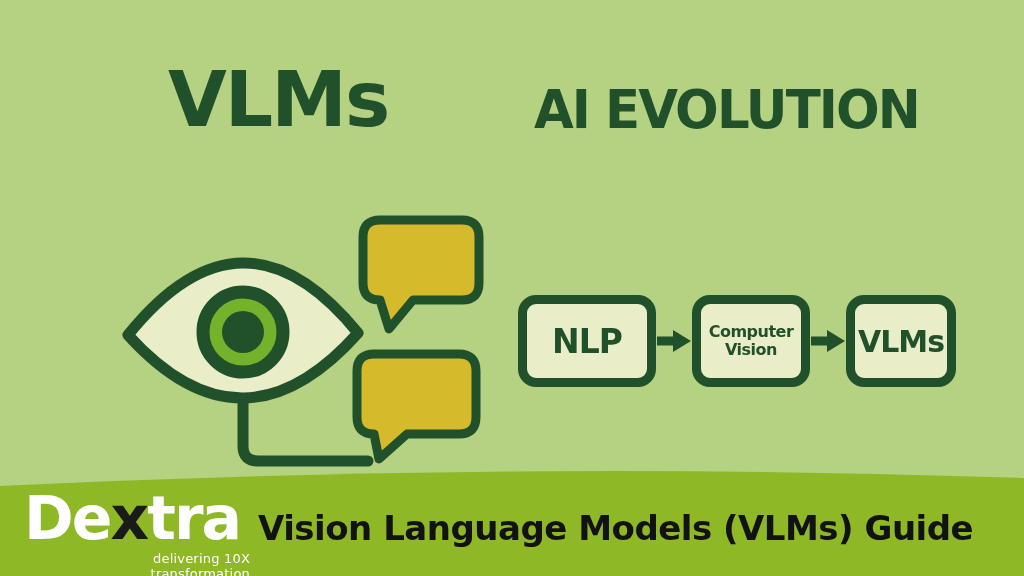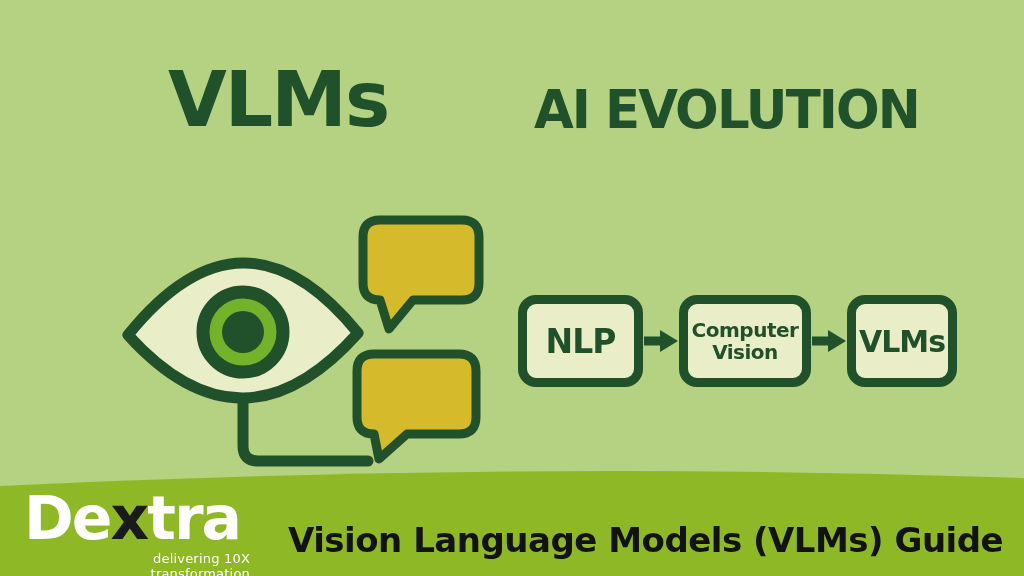--- a/index.html
+++ b/index.html
@@ -32,41 +32,41 @@
     display:flex;align-items:center;
   }
   .flow-box{
     background:var(--cream);
     border:9px solid var(--dark);
     border-radius:18px;
     height:92px;
     display:flex;align-items:center;justify-content:center;
     color:var(--dark);font-weight:800;text-align:center;
   }
-  .flow-box.nlp{width:125px;font-size:33px;letter-spacing:-1px;}
-  .flow-box.cv{width:132px;font-size:20px;line-height:1.1;letter-spacing:-.5px;padding:0 6px;}
+  .flow-box.nlp{width:138px;font-size:33px;letter-spacing:-1px;}
+  .flow-box.cv{width:118px;font-size:16px;line-height:1.1;letter-spacing:-.5px;padding:0 6px;}
   .flow-box.vlms{width:110px;font-size:30px;letter-spacing:-1px;}
   .flow-arrow{width:38px;height:32px;flex:0 0 auto;margin:0 -1px;}
   
   .banner-shape{position:absolute;left:0;top:455px;width:1024px;height:121px;}
   .logo{
     position:absolute;left:24px;top:488px;
     font-size:60px;font-weight:700;letter-spacing:-2px;line-height:1;
     color:var(--white);
   }
   .logo .x{color:#1a1a1a;}
   .logo-tagline{
     position:absolute;left:88px;top:551px;width:162px;
     font-size:13px;font-weight:400;color:var(--white);
     text-align:right;letter-spacing:.2px;
   }
   .banner-headline{
-    position:absolute;left:258px;top:520px;width:660px;
+    position:absolute;left:258px;top:508px;width:660px;
     font-size:34px;font-weight:800;color:var(--ink);
-    letter-spacing:-.5px;white-space:nowrap;margin-left:30px;
+    letter-spacing:-.5px;white-space:nowrap;
   }
 </style>
 </head>
 <body>
 
 <div class="title-left">VLMs</div>
 <div class="title-right">AI EVOLUTION</div>
 
 <svg class="illustration" viewBox="0 0 1024 576" xmlns="http://www.w3.org/2000/svg">
 

